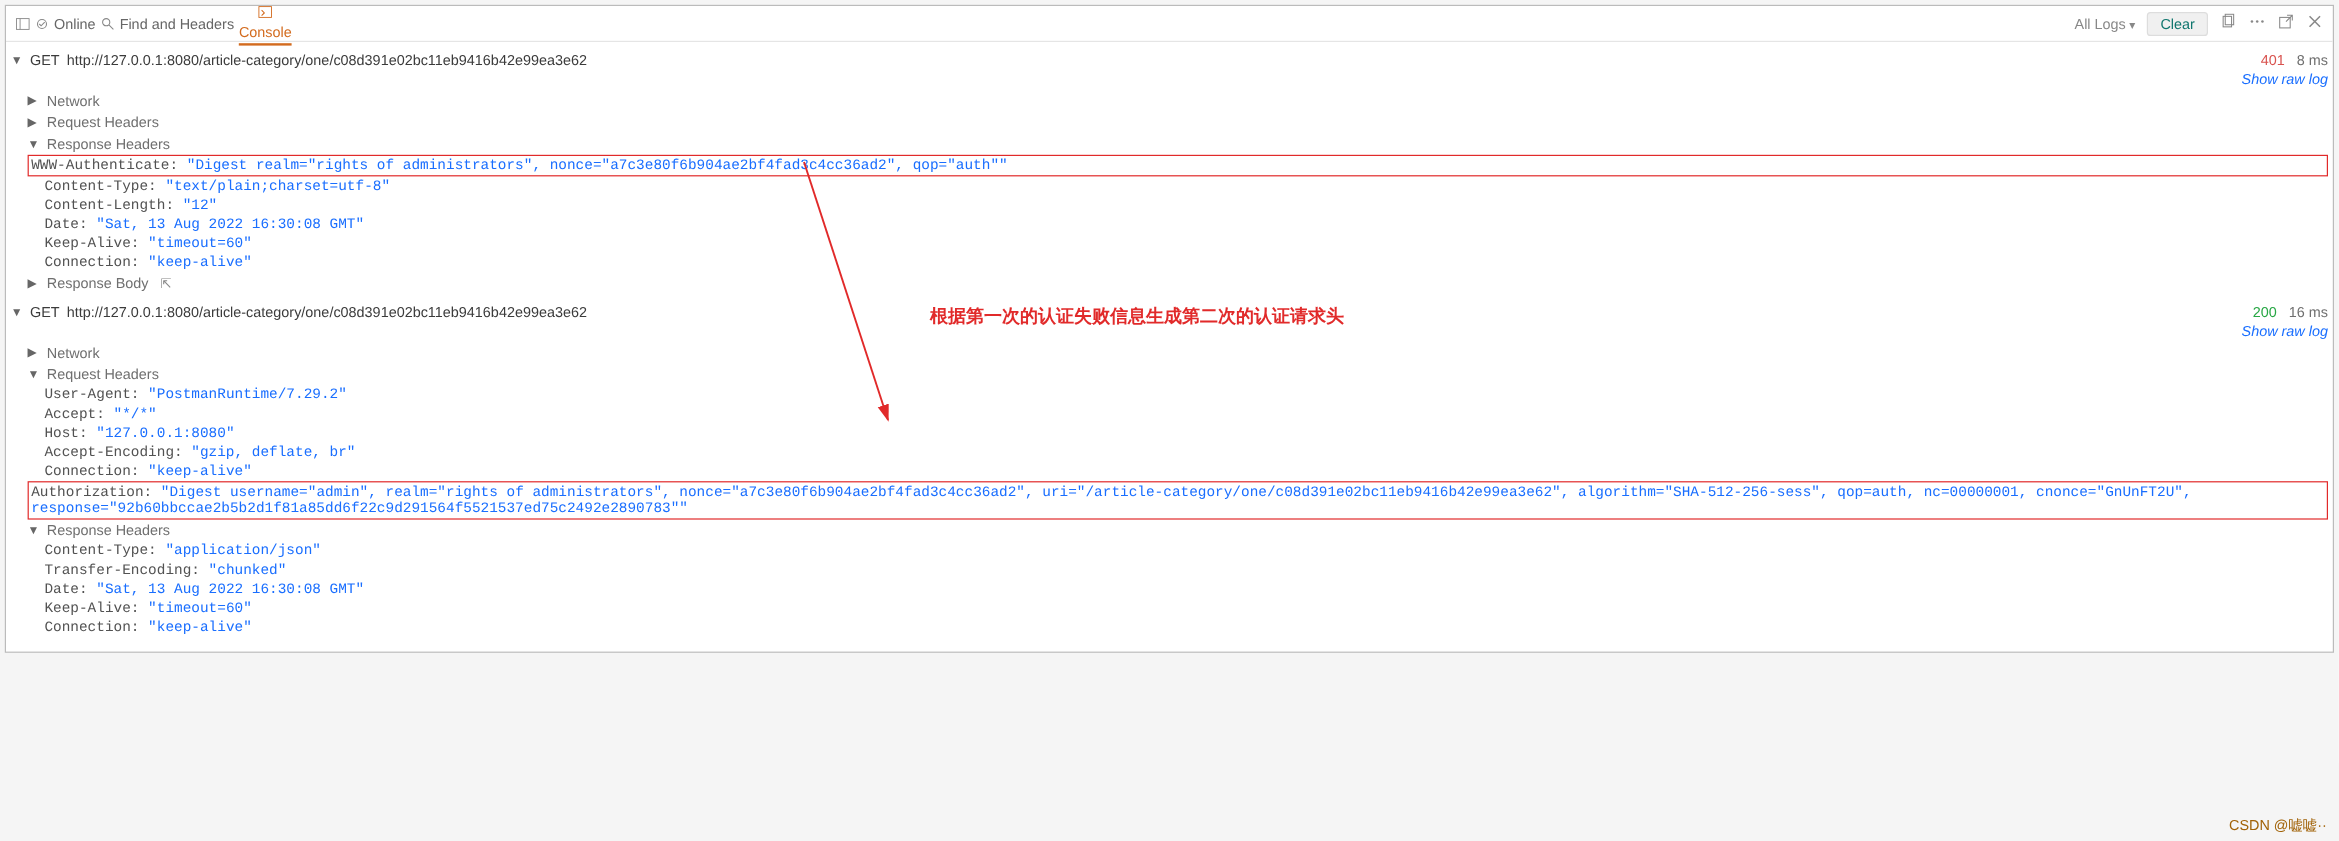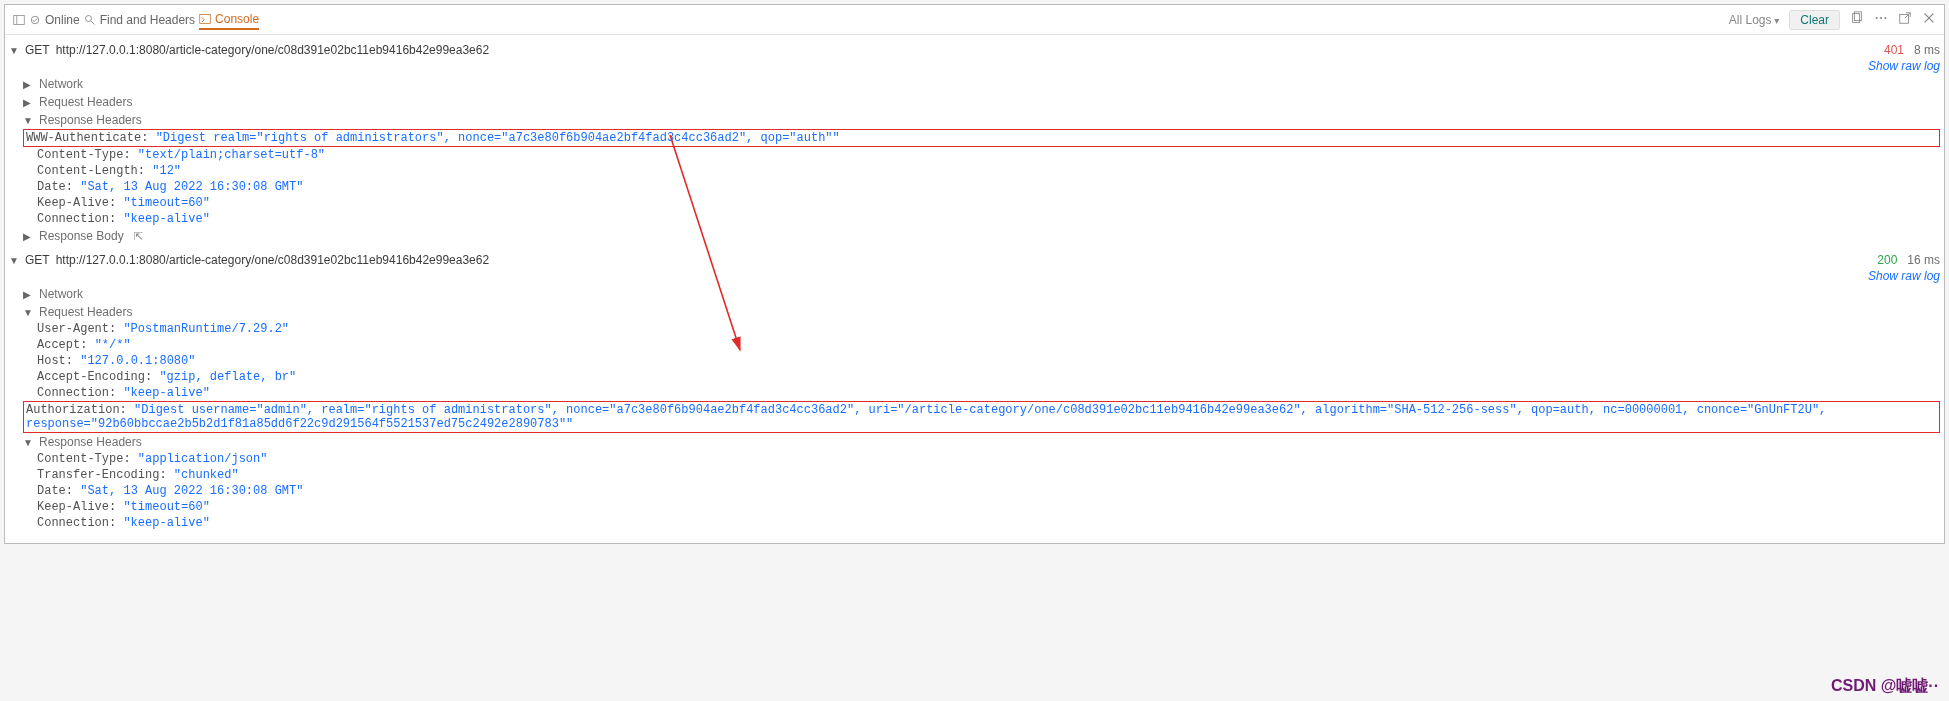--- a/index.html
+++ b/index.html
@@ -30,20 +30,21 @@
   .toolbar-right { margin-left: auto; display: flex; gap: 10px; align-items: center; }
   .tb-item {
     display: flex; align-items: center; gap: 4px;
     color: #666; cursor: pointer; font-size: 12px;
   }
   .tb-item.active {
     color: #d36b1e;
     border-bottom: 2px solid #d36b1e;
     padding-bottom: 2px;
     margin-bottom: -2px;
+    flex-direction: column;
   }
   .tb-icon { width: 12px; height: 12px; display: inline-block; }
   .btn-clear {
     background: #f0f0f0; border: 1px solid #ddd; border-radius: 3px;
     padding: 2px 10px; cursor: pointer; font-size: 12px; color: #0f766e;
   }
   .tb-mini { color: #888; cursor: pointer; }
   .dropdown::after { content: " ▾"; font-size: 10px; }
   .log-area { padding: 6px 4px 12px 4px; position: relative; }
   .entry { margin-bottom: 6px; }
@@ -78,21 +79,21 @@
   .annotation {
     position: absolute;
     color: #e12a2a;
     font-weight: bold;
     font-size: 15px;
     font-family: "Microsoft YaHei", sans-serif;
   }
   svg.arrow { position:absolute; pointer-events:none; }
   .watermark {
     position: fixed; right: 10px; bottom: 4px;
-    color: #701a75; font-size: 16px; font-weight: bold;
+    color: #a16207; font-size: 12px;
   }
 </style>
 </head>
 <body>
 
 <div class="outer">
 
   <div class="toolbar">
     <div class="toolbar-left">
       <span class="tb-item">
@@ -246,20 +247,21 @@
 
         <div class="header-line"><span class="hkey">Content-Type:</span> <span class="hval">"application/json"</span></div>
         <div class="header-line"><span class="hkey">Transfer-Encoding:</span> <span class="hval">"chunked"</span></div>
         <div class="header-line"><span class="hkey">Date:</span> <span class="hval">"Sat, 13 Aug 2022 16:30:08 GMT"</span></div>
         <div class="header-line"><span class="hkey">Keep-Alive:</span> <span class="hval">"timeout=60"</span></div>
         <div class="header-line"><span class="hkey">Connection:</span> <span class="hval">"keep-alive"</span></div>
 
       </div>
     </div>
 
+    <div class="annotation" style="left:770px; top:219px;">根据第一次的认证失败信息生成第二次的认证请求头</div>
 
     <svg class="arrow" style="left:0;top:0;" width="1550" height="400">
       <defs>
         <marker id="ah" markerWidth="10" markerHeight="10" refX="8" refY="3" orient="auto">
           <path d="M0,0 L0,6 L9,3 z" fill="#e12a2a"></path>
         </marker>
       </defs>
       <line x1="665" y1="100" x2="735" y2="315" stroke="#e12a2a" stroke-width="1.6" marker-end="url(#ah)"></line>
     </svg>
 

